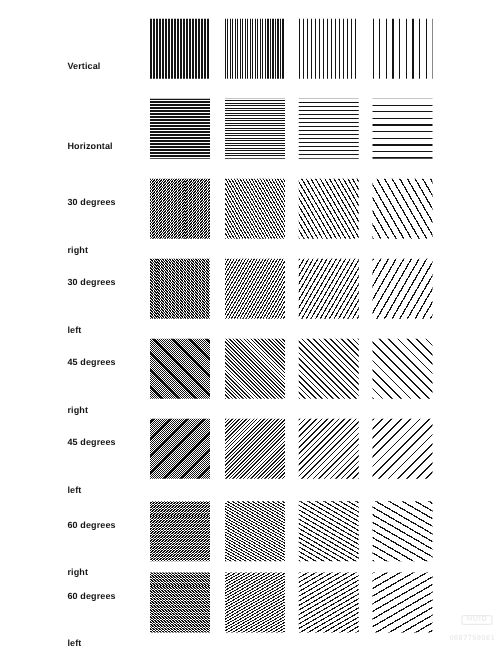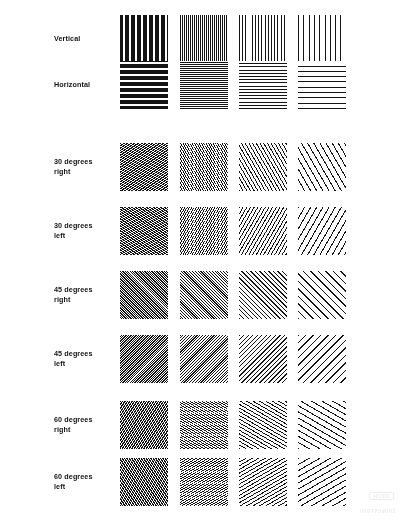--- a/index.html
+++ b/index.html
@@ -41,21 +41,21 @@
     display: flex;
     flex-direction: column;
     justify-content: center;
     color: #141414;
     font-size: 7.2px;
     font-weight: bold;
     line-height: 10px;
     letter-spacing: 0.1px;
     font-family: "Liberation Sans", sans-serif;
   }
-  .row-label .lbl-line { display: block; white-space: nowrap; }
+  .row-label .lbl-line { display: block; white-space: nowrap; margin-top: 28px; }
 
   
   .swatch {
     position: absolute;
     top: 1px;
     width: 48px;
     height: 48px;
     background-color: #ffffff;
     background-repeat: repeat;
     overflow: hidden;
@@ -104,21 +104,21 @@
 <div id="chart-sheet">
     <div class="pattern-row" style="top: 14px;">
       <div class="row-label">
         <span class="lbl-line">Vertical</span>
       </div>
       <div class="swatch c0" style="background-image: repeating-linear-gradient(90deg, rgb(20, 20, 20) 0px, rgb(20, 20, 20) 0.7px, rgb(255, 255, 255) 0.7px, rgb(255, 255, 255) 1.2px);"></div>
       <div class="swatch c1" style="background-image: repeating-linear-gradient(90deg, rgb(20, 20, 20) 0px, rgb(20, 20, 20) 0.8px, rgb(255, 255, 255) 0.8px, rgb(255, 255, 255) 2px);"></div>
       <div class="swatch c2" style="background-image: repeating-linear-gradient(90deg, rgb(20, 20, 20) 0px, rgb(20, 20, 20) 0.9px, rgb(255, 255, 255) 0.9px, rgb(255, 255, 255) 3.2px);"></div>
       <div class="swatch c3" style="background-image: repeating-linear-gradient(90deg, rgb(20, 20, 20) 0px, rgb(20, 20, 20) 1px, rgb(255, 255, 255) 1px, rgb(255, 255, 255) 5.3px);"></div>
     </div>
-    <div class="pattern-row" style="top: 60px;">
+    <div class="pattern-row" style="top: 78px;">
       <div class="row-label">
         <span class="lbl-line">Horizontal</span>
       </div>
       <div class="swatch c0" style="background-image: repeating-linear-gradient(0deg, rgb(20, 20, 20) 0px, rgb(20, 20, 20) 0.7px, rgb(255, 255, 255) 0.7px, rgb(255, 255, 255) 1.2px);"></div>
       <div class="swatch c1" style="background-image: repeating-linear-gradient(0deg, rgb(20, 20, 20) 0px, rgb(20, 20, 20) 0.8px, rgb(255, 255, 255) 0.8px, rgb(255, 255, 255) 2px);"></div>
       <div class="swatch c2" style="background-image: repeating-linear-gradient(0deg, rgb(20, 20, 20) 0px, rgb(20, 20, 20) 0.9px, rgb(255, 255, 255) 0.9px, rgb(255, 255, 255) 3.2px);"></div>
       <div class="swatch c3" style="background-image: repeating-linear-gradient(0deg, rgb(20, 20, 20) 0px, rgb(20, 20, 20) 1px, rgb(255, 255, 255) 1px, rgb(255, 255, 255) 5.3px);"></div>
     </div>
     <div class="pattern-row" style="top: 142px;">
       <div class="row-label">

